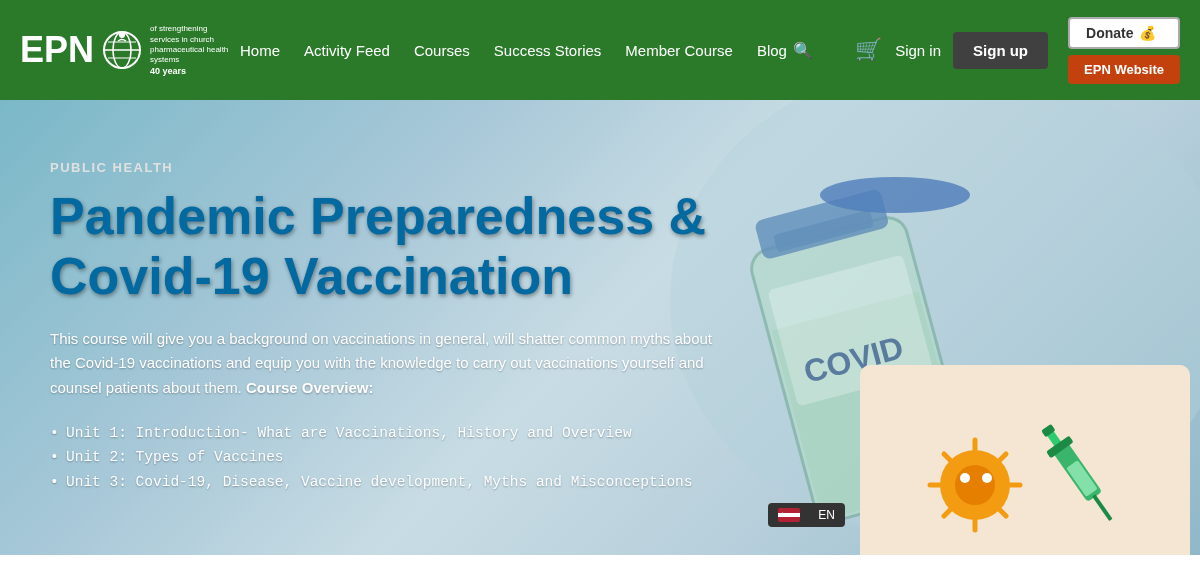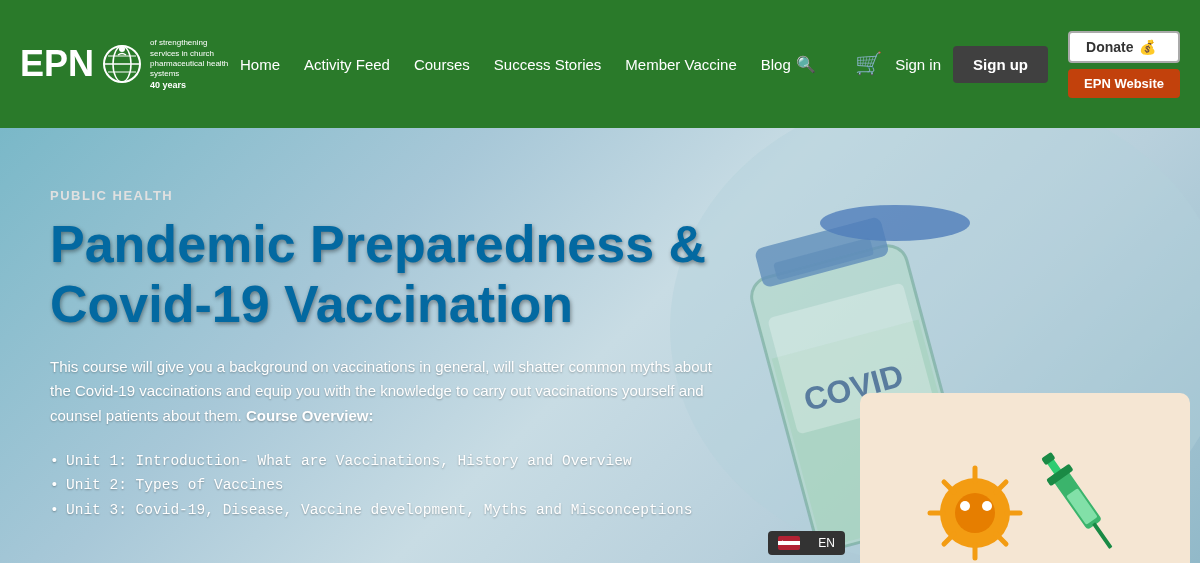--- a/index.html
+++ b/index.html
@@ -4,21 +4,21 @@
   <style>
     * { margin: 0; padding: 0; box-sizing: border-box; }
     body { font-family: Arial, sans-serif; width: 1200px; height: 563px; overflow: hidden; }
 
     
     .header {
       background-color: #2a7a2a;
       display: flex;
       align-items: center;
       padding: 0 20px;
-      height: 128px;
+      height: 100px;
       position: relative;
       z-index: 10;
     }
 
     .logo-area {
       display: flex;
       align-items: center;
       min-width: 180px;
     }
 
@@ -291,21 +291,21 @@
         <span class="logo-years" style="font-size:9px;color:white;font-weight:bold;">40 years</span>
       </div>
     </div>
   </div>
 
   <nav>
     <a class="nav-item">Home</a>
     <a class="nav-item">Activity Feed</a>
     <a class="nav-item">Courses</a>
     <a class="nav-item">Success Stories</a>
-    <a class="nav-item">Member Vaccine</a>
+    <a class="nav-item">Member Course</a>
     <div class="nav-search">
       <a class="nav-item" style="padding-right:2px;">Blog</a>
       <span class="search-icon-inline">🔍</span>
     </div>
   </nav>
 
   <div class="header-right">
     <span class="cart-icon">🛒</span>
     <a class="signin-link">Sign in</a>
     <button class="signup-btn">Sign up</button>

